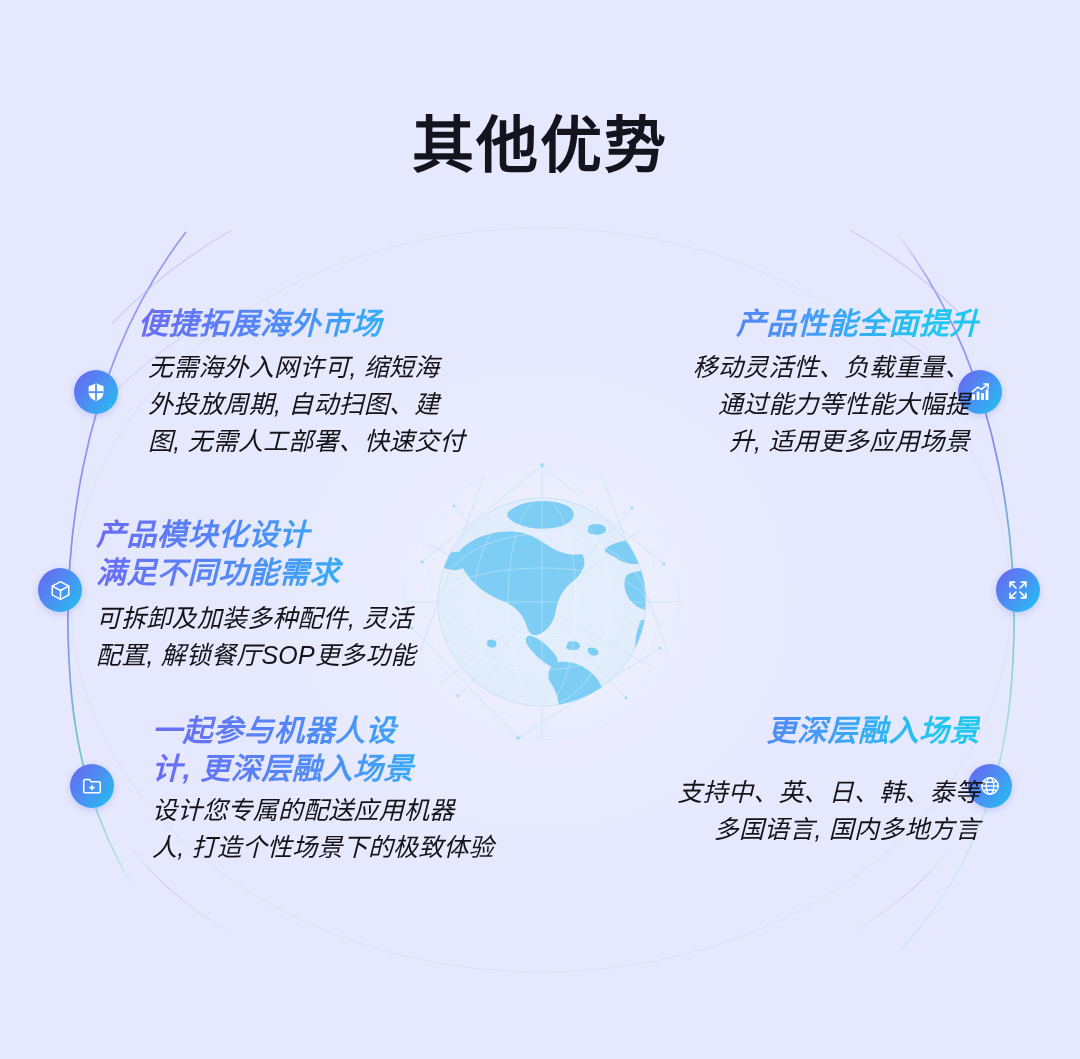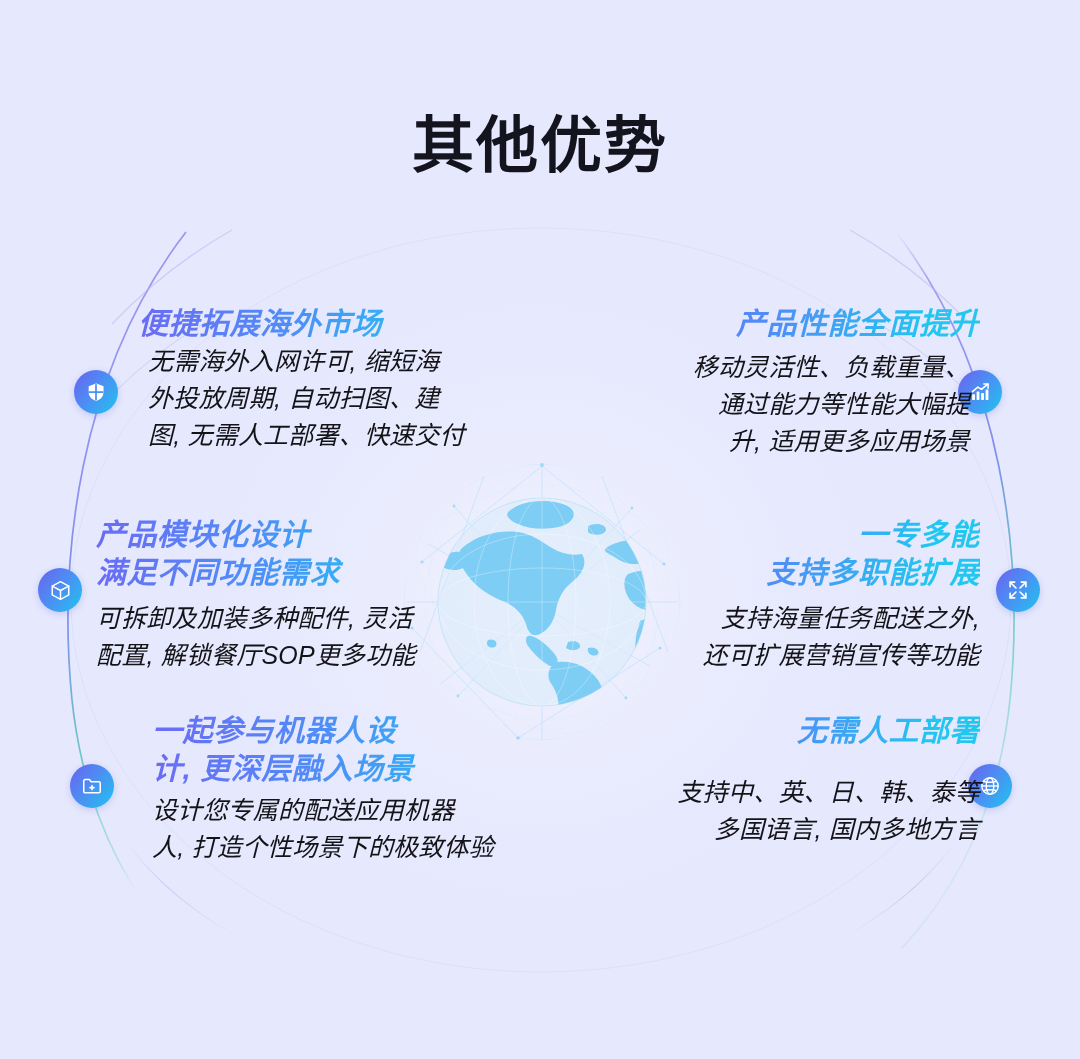--- a/index.html
+++ b/index.html
@@ -79,21 +79,21 @@
     line-height: 37px;
     font-weight: 400;
     color: #141418;
     letter-spacing: 0.2px;
     white-space: pre-line;
   }
   .align-left  { text-align: left; }
   .align-right { text-align: right; }
 
   .f-top-left    { left: 138px; top: 305px;  width: 360px; }
-  .f-top-left .feature-body { padding-left: 10px; }
+  .f-top-left .feature-body { margin-top: 6px; padding-left: 10px; }
 
   .f-top-right   { left: 620px; top: 305px;  width: 360px; }
   .f-top-right .feature-body { margin-top: 6px; padding-right: 10px; }
 
   .f-mid-left    { left: 96px;  top: 516px;  width: 372px; }
   .f-mid-left .feature-body { margin-top: 8px; }
 
   .f-mid-right   { left: 628px; top: 516px;  width: 352px; }
   .f-mid-right .feature-body { margin-top: 8px; }
 
@@ -360,33 +360,27 @@
 升, 适用更多应用场景</div>
   </div>
 
   <div class="feature f-mid-left align-left">
     <div class="feature-heading">产品模块化设计
 满足不同功能需求</div>
     <div class="feature-body">可拆卸及加装多种配件, 灵活
 配置, 解锁餐厅SOP更多功能</div>
   </div>
 
-  <div class="feature f-mid-right align-right">
-    <div class="feature-heading">一专多能
-支持多职能扩展</div>
-    <div class="feature-body">支持海量任务配送之外,
-还可扩展营销宣传等功能</div>
-  </div>
 
   <div class="feature f-bot-left align-left">
     <div class="feature-heading">一起参与机器人设
 计, 更深层融入场景</div>
     <div class="feature-body"> 设计您专属的配送应用机器
 人, 打造个性场景下的极致体验</div>
   </div>
 
   <div class="feature f-bot-right align-right">
-    <div class="feature-heading">无需人工部署</div>
+    <div class="feature-heading">更深层融入场景</div>
     <div class="feature-body">支持中、英、日、韩、泰等
 多国语言, 国内多地方言</div>
   </div>
 
 </div>
 
 </body></html>

